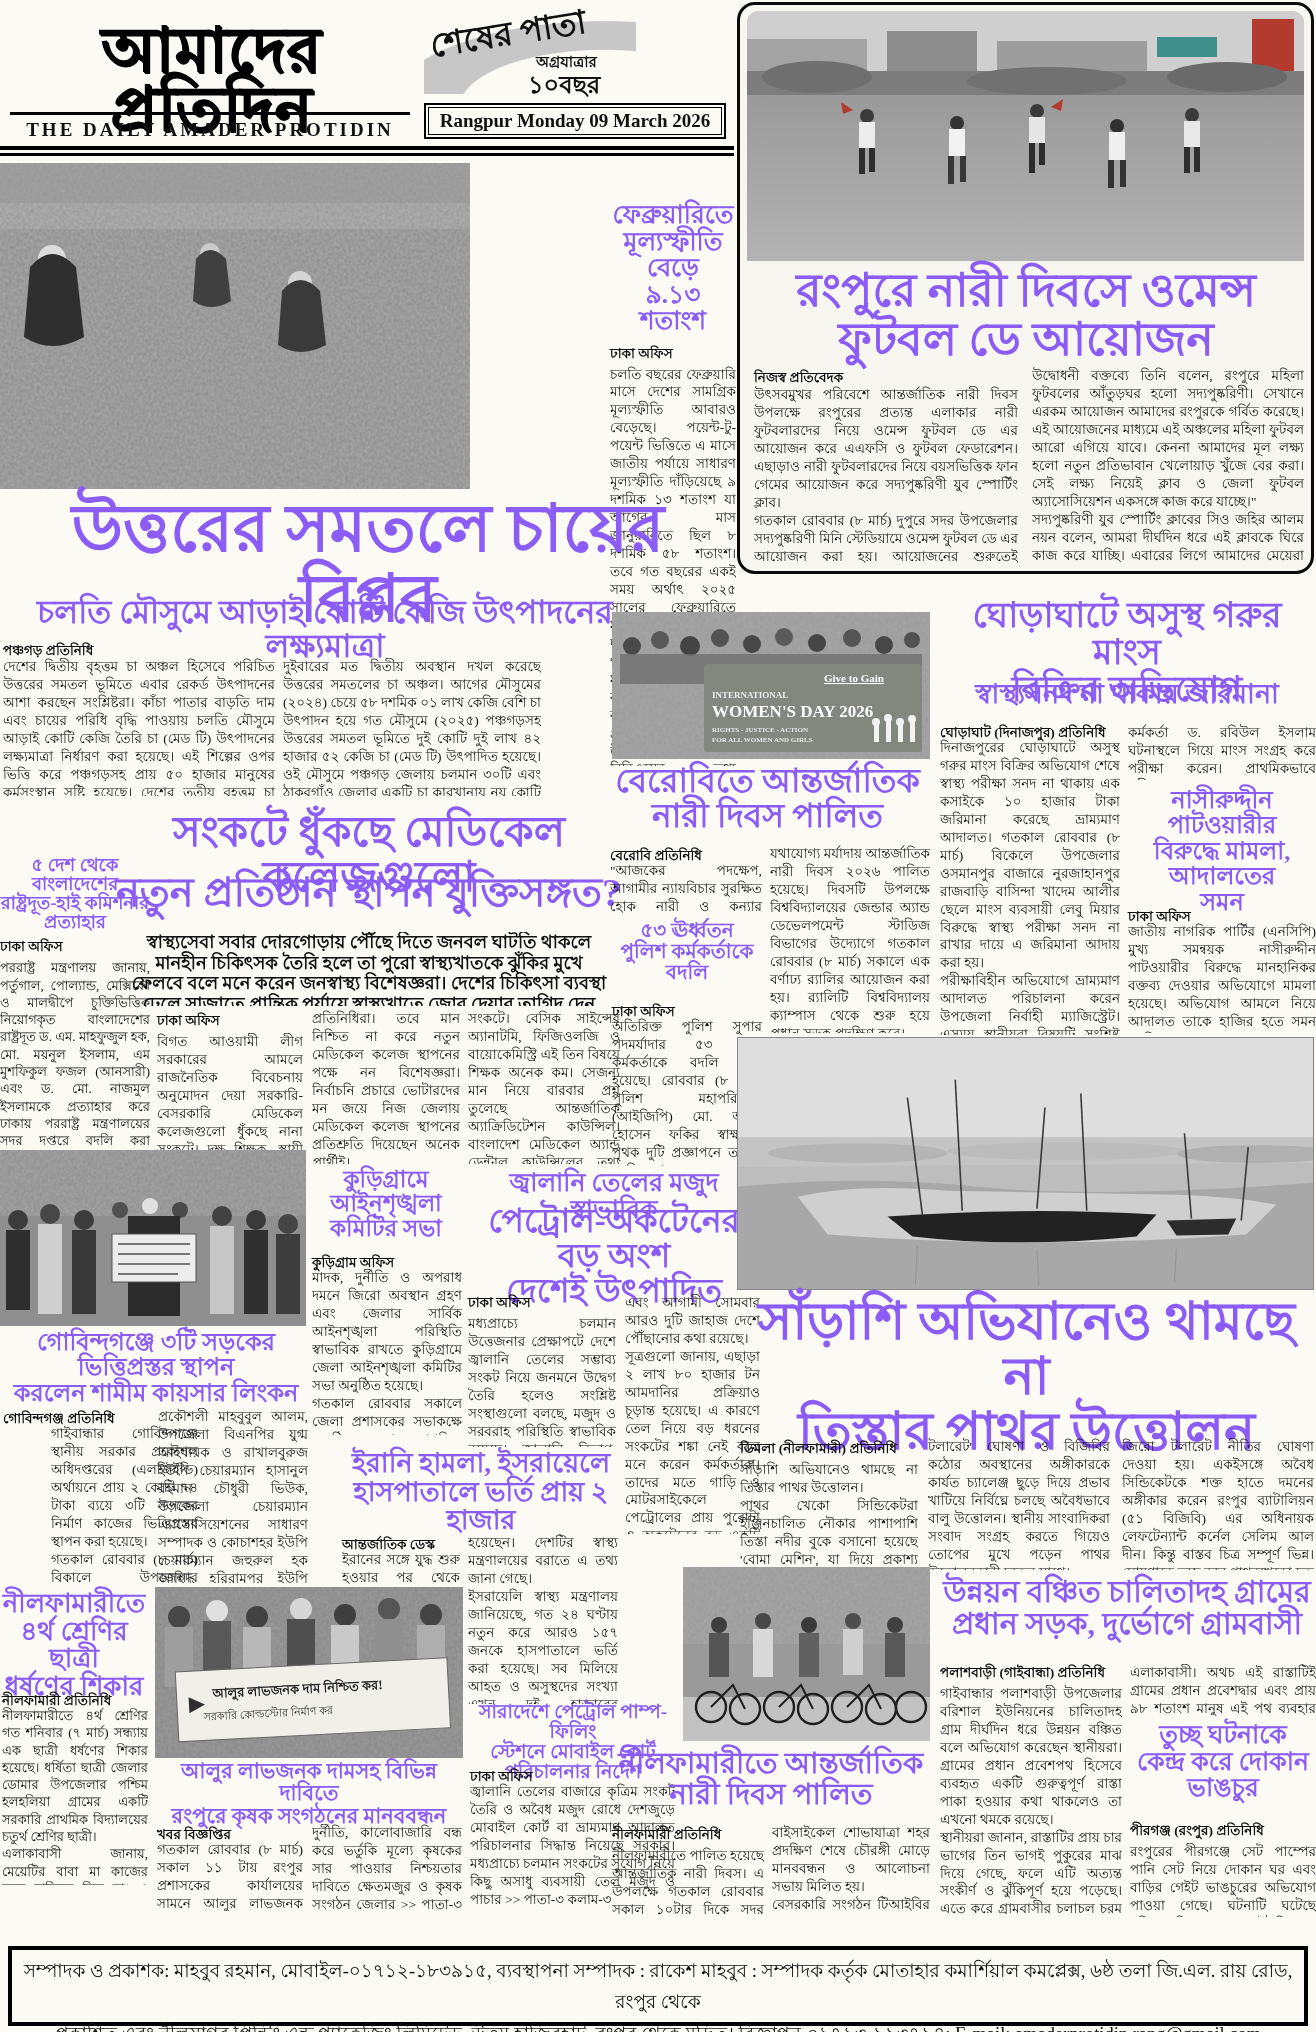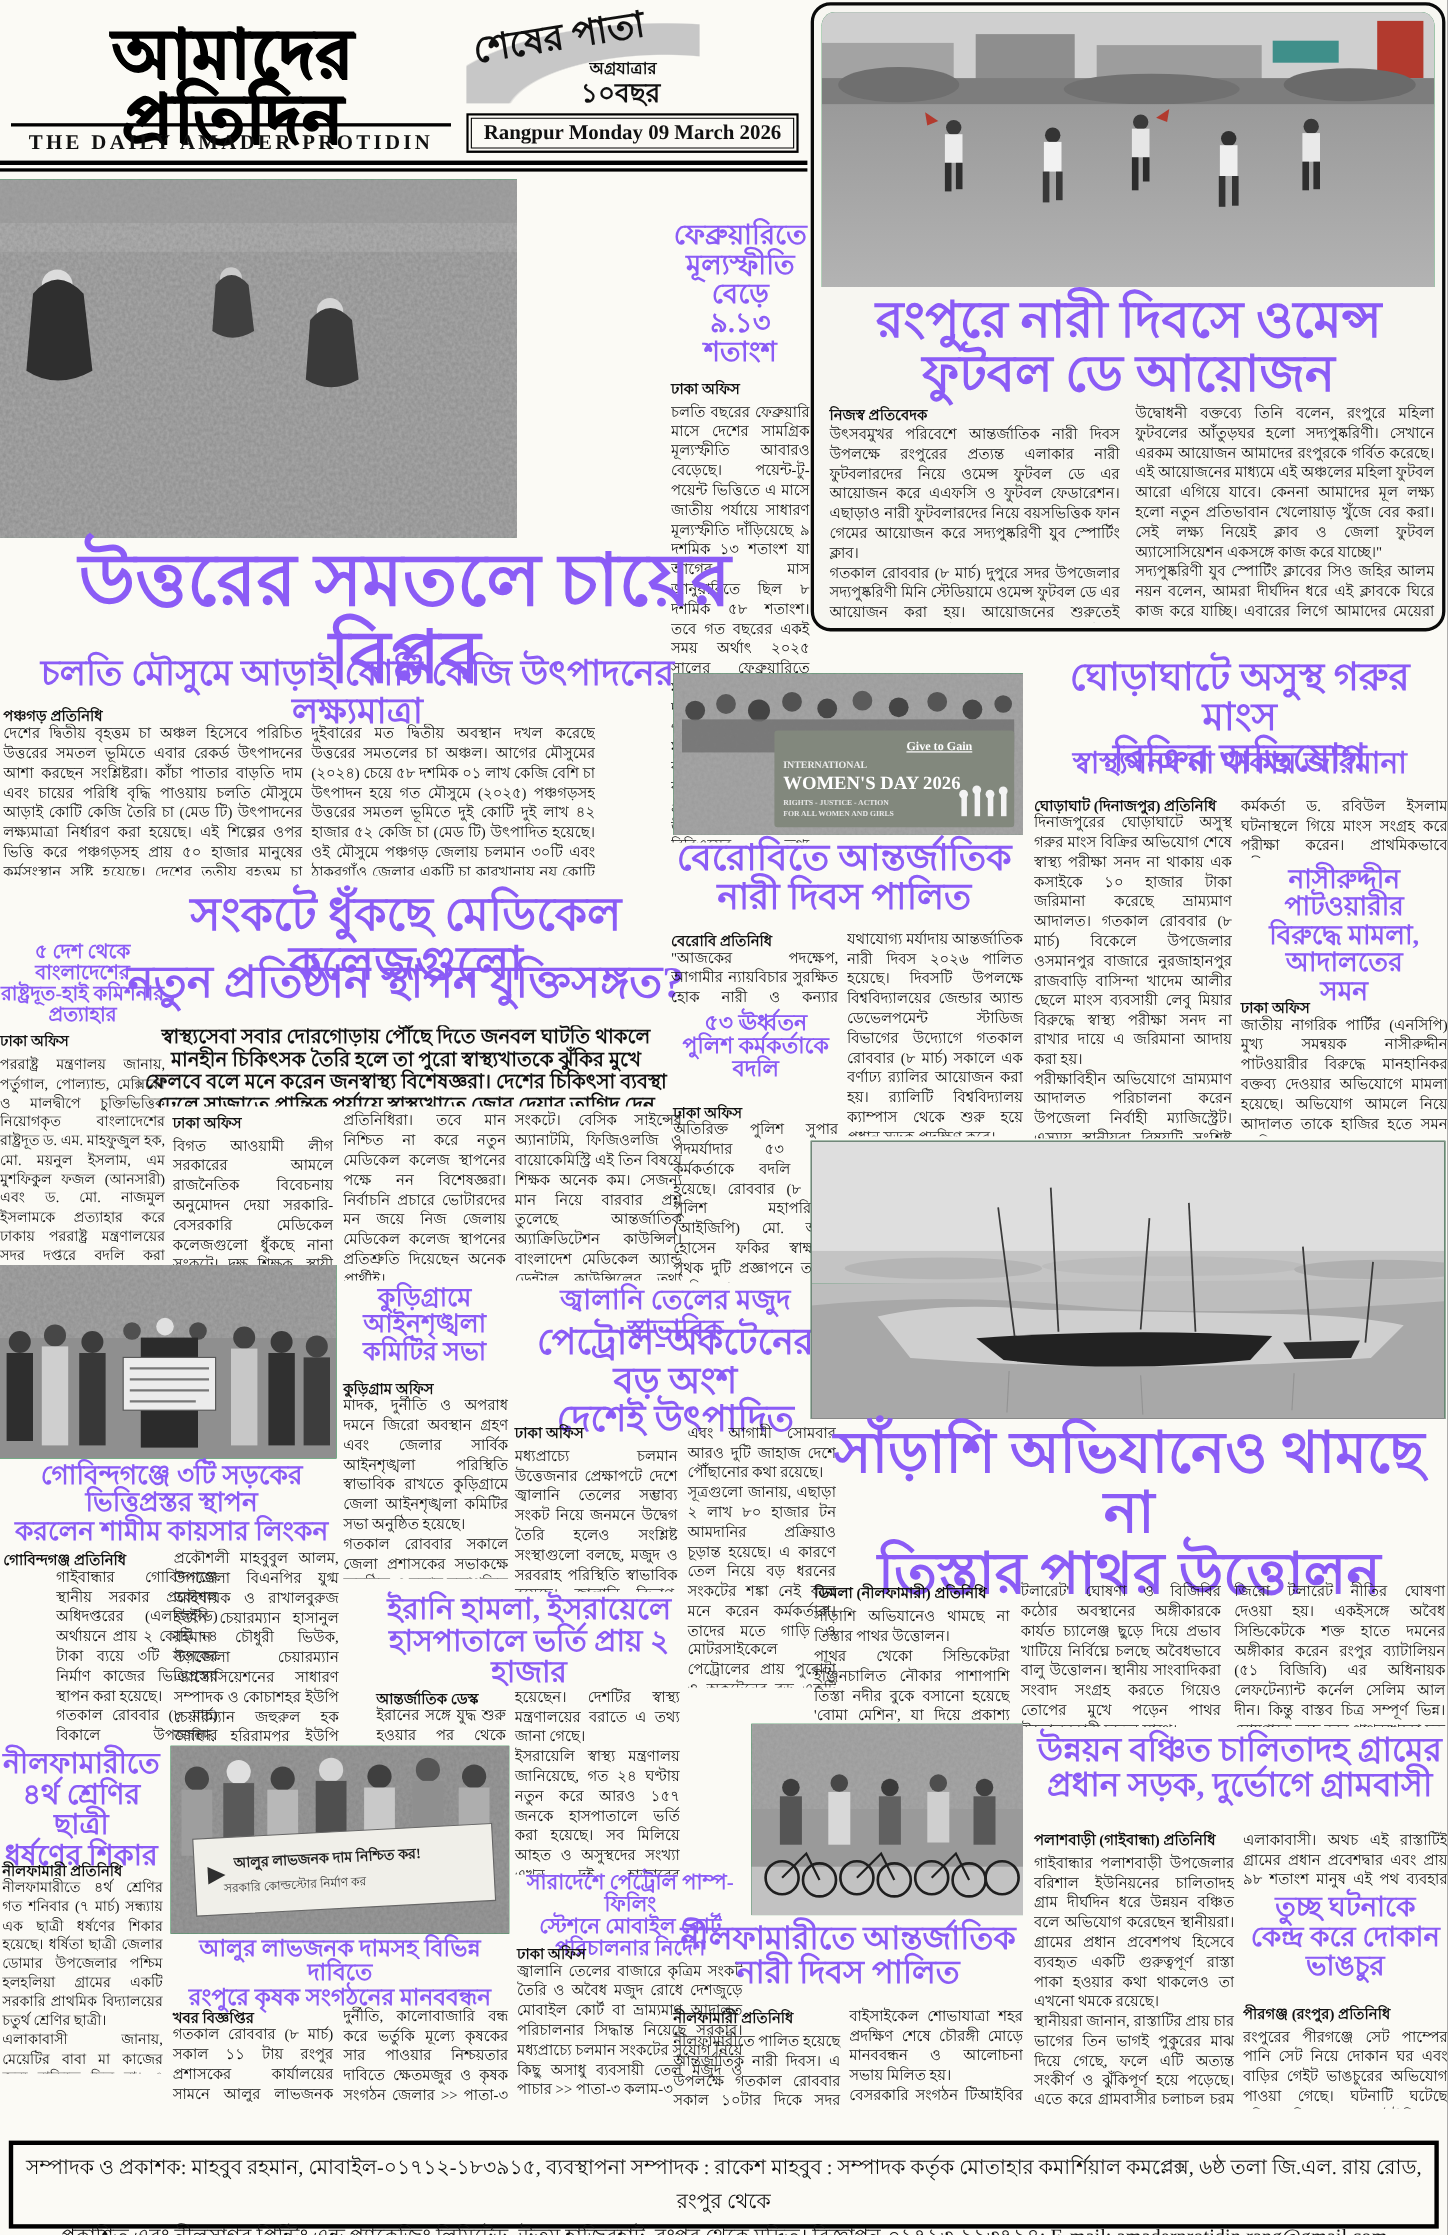--- a/index.html
+++ b/index.html
@@ -2,21 +2,21 @@
 <html><head>
 <meta charset="utf-8">
 <style>
   html,body{margin:0;padding:0;background:#6e6e6e;}
   .page{position:relative;width:1316px;height:2032px;background:#fbfaf5;color:#111;
         font-family:"Liberation Serif", "DejaVu Serif", serif;overflow:hidden;margin:0 auto;}
   .abs{position:absolute;box-sizing:border-box;}
   .hl{font-weight:bold;text-align:center;white-space:pre-line;line-height:1.06;color:#8b5cf6;}
   .col{font-size:13.5px;line-height:1.33;text-align:justify;overflow:hidden;white-space:pre-line;}
   .byline{font-weight:bold;font-size:13.5px;}
-  .photo{overflow:hidden;background:#15803d;}
+  .photo{overflow:hidden;background:#fdba74;}
   .photo svg{display:block;width:100%;height:100%;}
   .rule2{border-top:4px solid #000;border-bottom:3px solid #000;height:10px;}
   .story-box{border:3px solid #0a0a0a;border-radius:18px;background:#f7f6f1;}
   .datebox{border:2px solid #000;box-shadow:inset 0 0 0 2px #fbfaf5, inset 0 0 0 3px #000;
            display:flex;align-items:center;justify-content:center;font-weight:bold;font-size:19px;}
   .masthead{font-weight:900;letter-spacing:1px;color:#000;line-height:.95;
             text-shadow:1px 1px 0 #000,-1px -1px 0 #000;}
   .mast-sub{font-weight:bold;letter-spacing:3px;text-align:center;font-size:19px;
             border-top:3px solid #000;padding-top:4px;}
   .badge-arc{position:absolute;left:0;top:0;width:212px;height:92px;border-radius:0 0 0 0;

